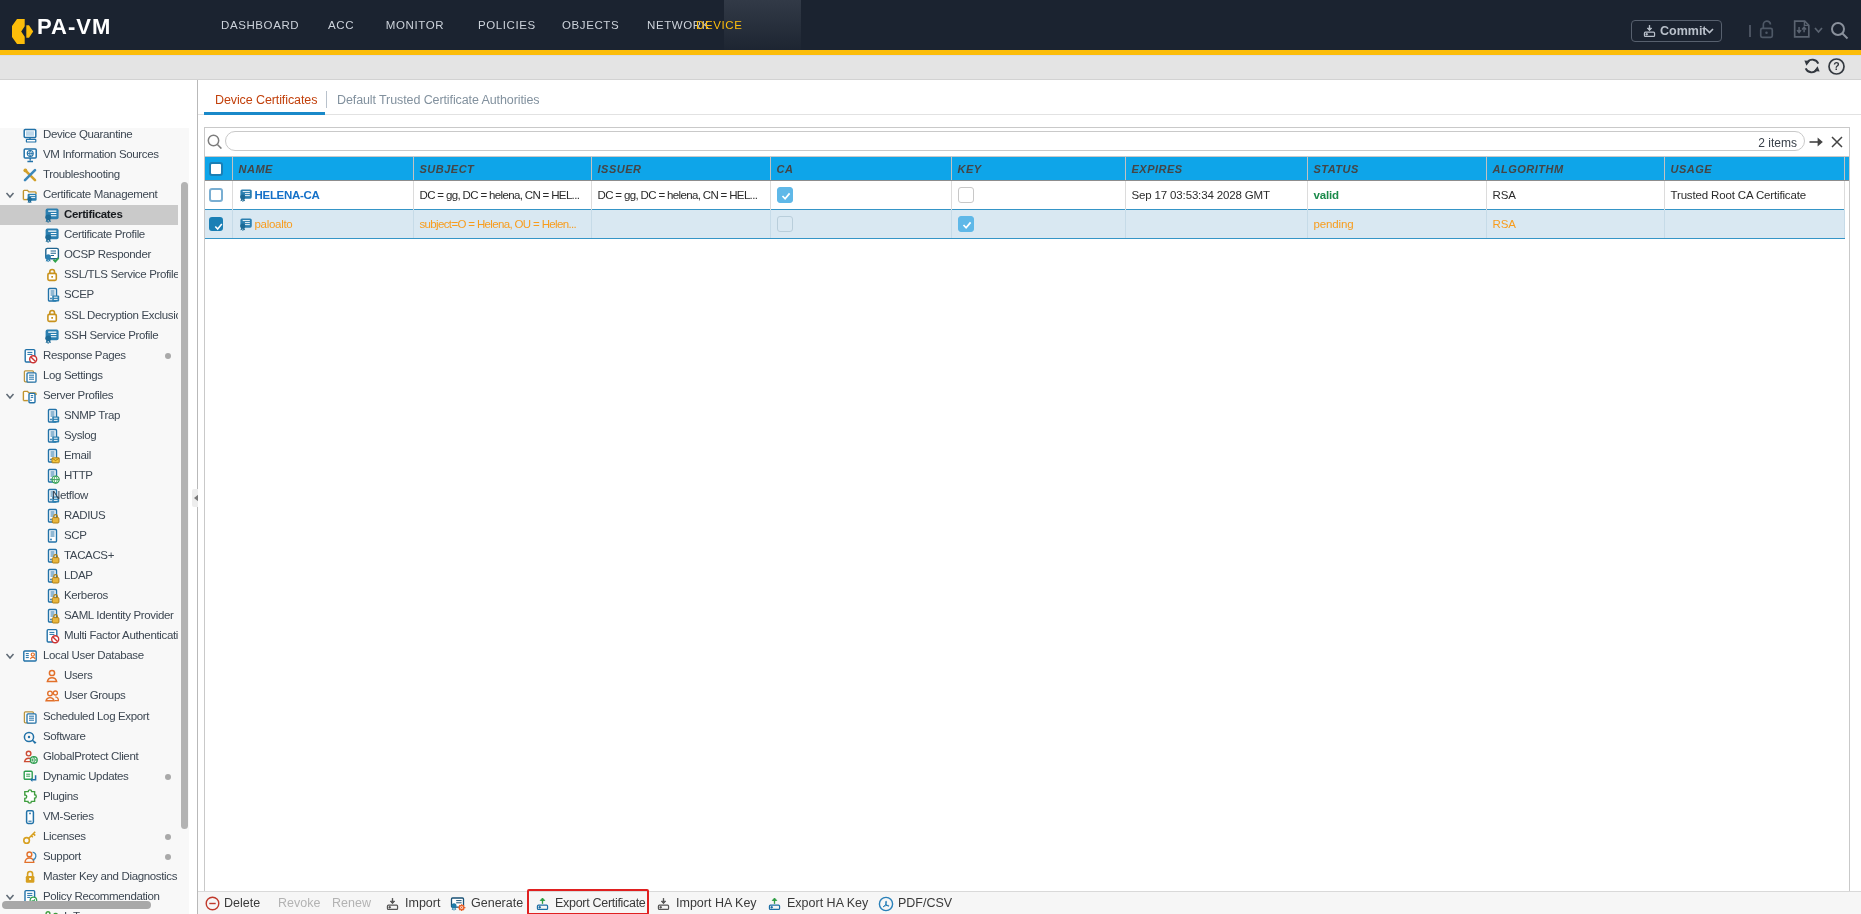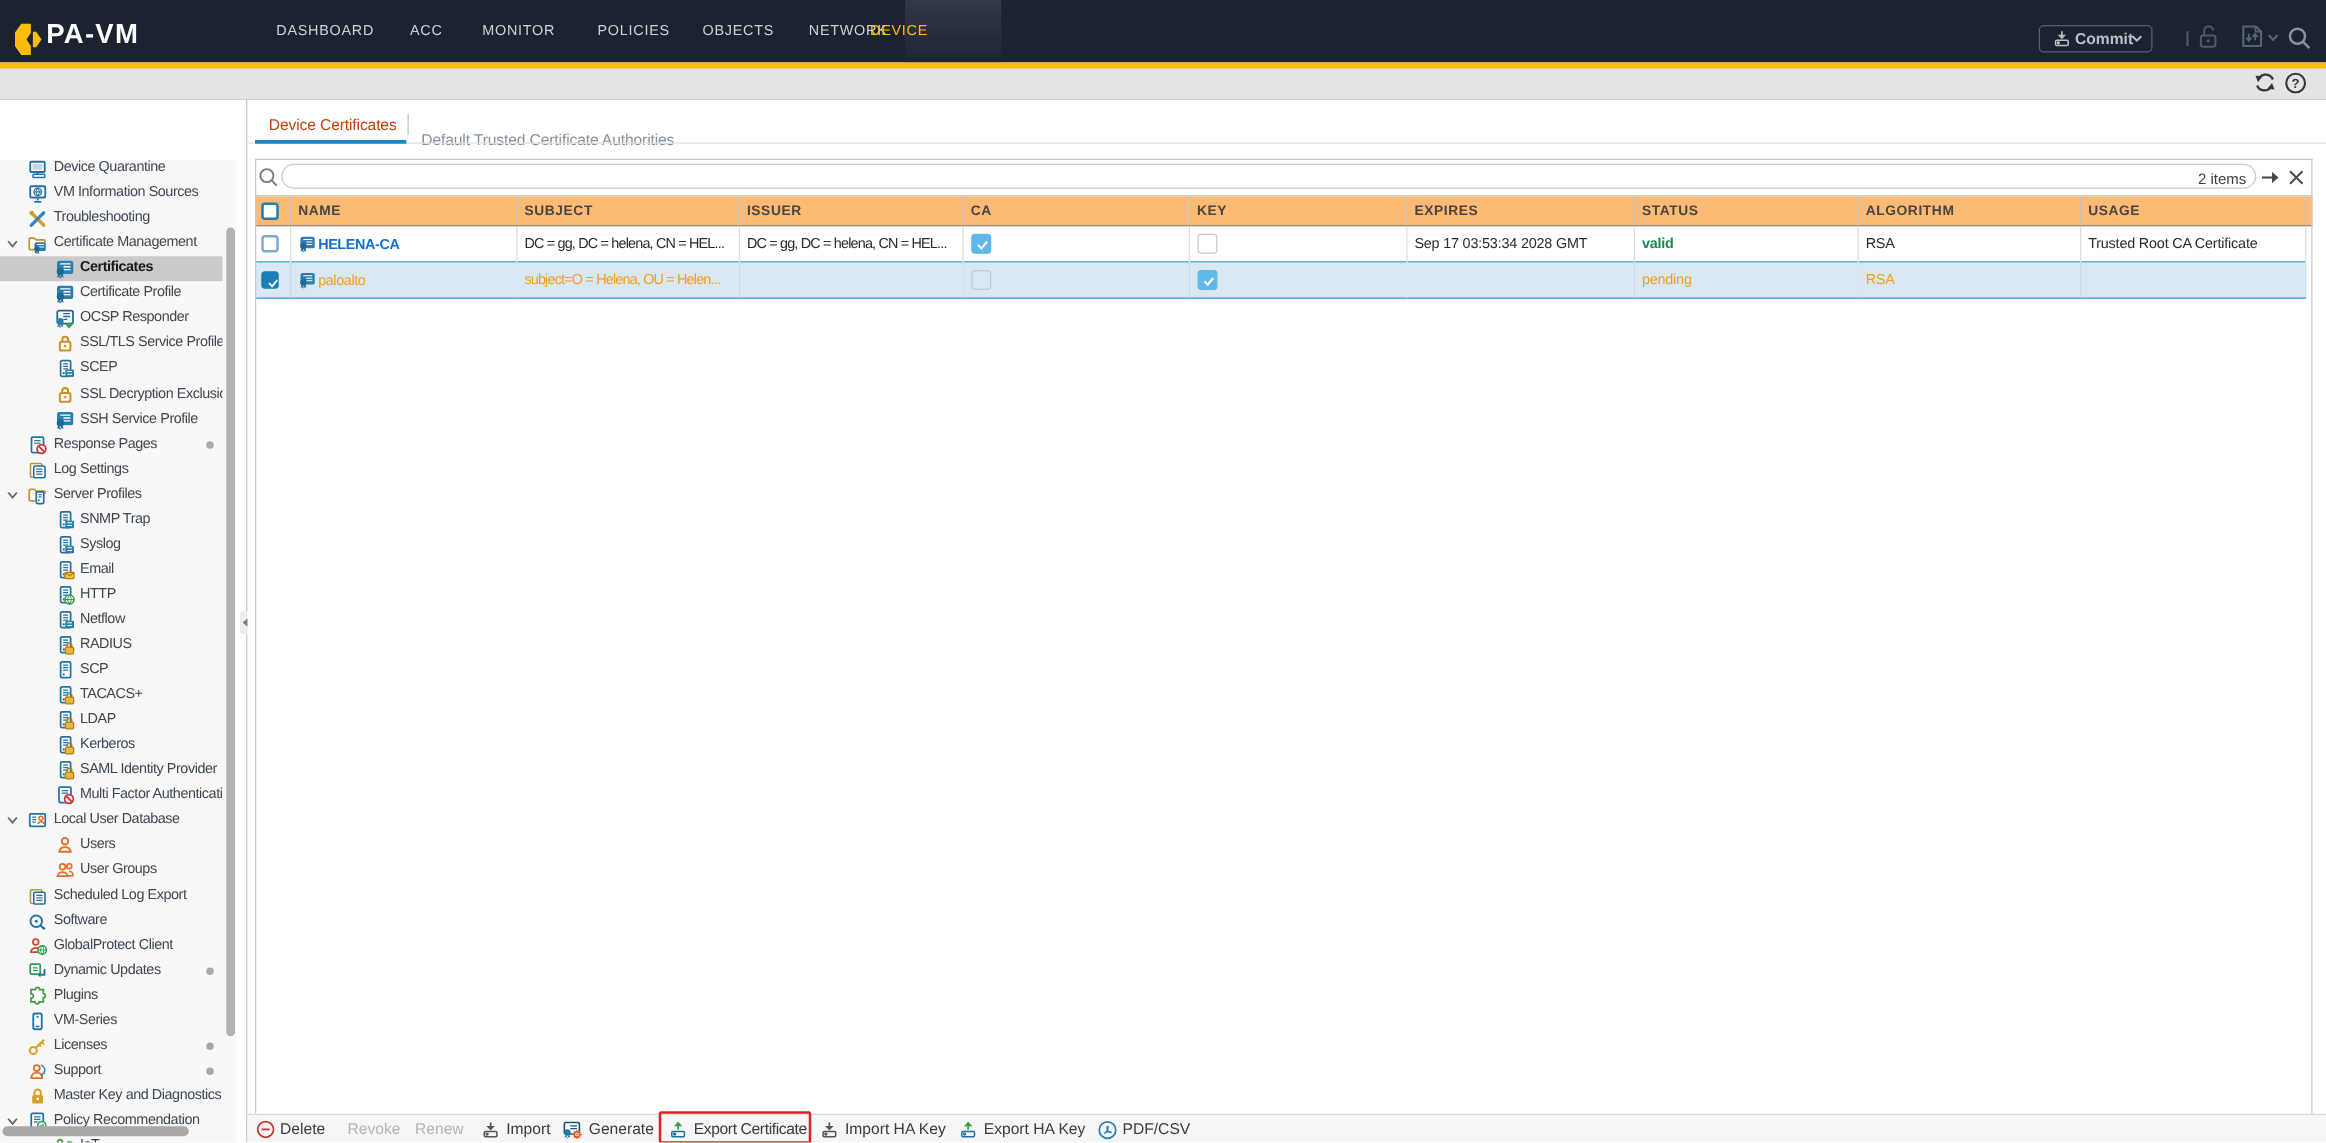--- a/index.html
+++ b/index.html
@@ -29,29 +29,29 @@
 .chev{position:absolute;left:5px;top:6px;width:10px;height:8px;}
 .dot{position:absolute;left:165px;top:7px;width:6px;height:6px;border-radius:50%;background:#a9a9a9;}
 #sbvthumb{left:181px;top:182px;width:7px;height:647px;background:#b3b3b3;border-radius:4px;}
 #sbhthumb{left:2px;top:901px;width:149px;height:8px;background:#a8a8a8;border-radius:4px;}
 #splitline{left:197px;top:80px;width:1px;height:834px;background:#b9b9b9;}
 #splitarrow{left:192px;top:489px;width:9px;height:18px;background:#ededed;border-radius:2px;}
 
 #content{left:198px;top:80px;width:1663px;height:834px;background:#fff;}
 .tabtxt{top:93px;font-size:12.5px;letter-spacing:-0.1px;}
 #tab1{left:215px;color:#c2410c;}
-#tab2{left:337px;color:#82919e;margin-top:12px;}
+#tab2{left:337px;color:#82919e;}
 #tabline{left:198px;top:114px;width:1663px;height:1px;background:#e2e2e2;}
 #tabul{left:204px;top:112px;width:121px;height:3px;background:#1989c9;}
 #tabdiv{left:326px;top:91px;width:1px;height:17px;background:#b9c2cc;}
 table{border-collapse:collapse;table-layout:fixed;}
 #tbl{left:204px;top:156px;width:1646px;}
-#tbl th{background:#fdba74;height:24px;font-size:11px;color:#454545;letter-spacing:0.5px;
+#tbl th{background:#0ea5e9;height:24px;font-size:11px;color:#454545;letter-spacing:0.5px;
  text-align:left;padding:0 0 0 6px;border-left:1px solid #c2c2c2;border-bottom:1px solid #8d8d8d;
- border-top:1px solid #c9c9c9;font-weight:bold;}
+ border-top:1px solid #c9c9c9;font-weight:bold;font-style:italic;}
 #tbl td{height:29px;font-size:11.5px;letter-spacing:-0.15px;color:#2b2b2b;padding:0 0 0 6px;
  border-left:1px solid #dcdcdc;white-space:nowrap;overflow:hidden;}
 #tbl th:first-child,#tbl td:first-child{border-left:none;}
 #tbl tr.selrow td{background:#d9e8f2;border-top:1.5px solid #3595c7;border-bottom:1.5px solid #3595c7;border-left-color:#c6dbe8;}
 #tbl tr.selrow td.gut{background:#fff;border-top:none;border-bottom:none;}
 .cb{display:inline-block;width:14px;height:14px;border:2px solid #1a7fb5;border-radius:3px;background:#fff;vertical-align:middle;}
 .cb.light{border-color:#79aed2;}
 .cb.on{background:#1a7fb5;}
 .cab{position:relative;display:inline-block;width:16px;height:16px;border:1px solid #c8c8c8;border-radius:3px;background:#fff;vertical-align:middle;}
 .cab.on{background:#5fb8e8;border-color:#5fb8e8;}
@@ -418,21 +418,21 @@
 <div class="sbrow" style="top:337.9px">
 <svg class="sbico" style="left:44px" viewBox="0 0 16 16">
           <use href="#i-srvgl"></use>
         </svg>
 <span class="lbl" style="left:64px">HTTP</span>
 </div>
 <div class="sbrow" style="top:357.9px">
 <svg class="sbico" style="left:44px" viewBox="0 0 16 16">
           <use href="#i-srvpg"></use>
         </svg>
-<span class="lbl" style="left:64px">Netflow</span>
+<span class="lbl" style="left:52px">Netflow</span>
 </div>
 <div class="sbrow" style="top:377.9px">
 <svg class="sbico" style="left:44px" viewBox="0 0 16 16">
           <use href="#i-srvlk"></use>
         </svg>
 <span class="lbl" style="left:64px">RADIUS</span>
 </div>
 <div class="sbrow" style="top:398.0px">
 <svg class="sbico" style="left:44px" viewBox="0 0 16 16">
           <use href="#i-srv"></use>

